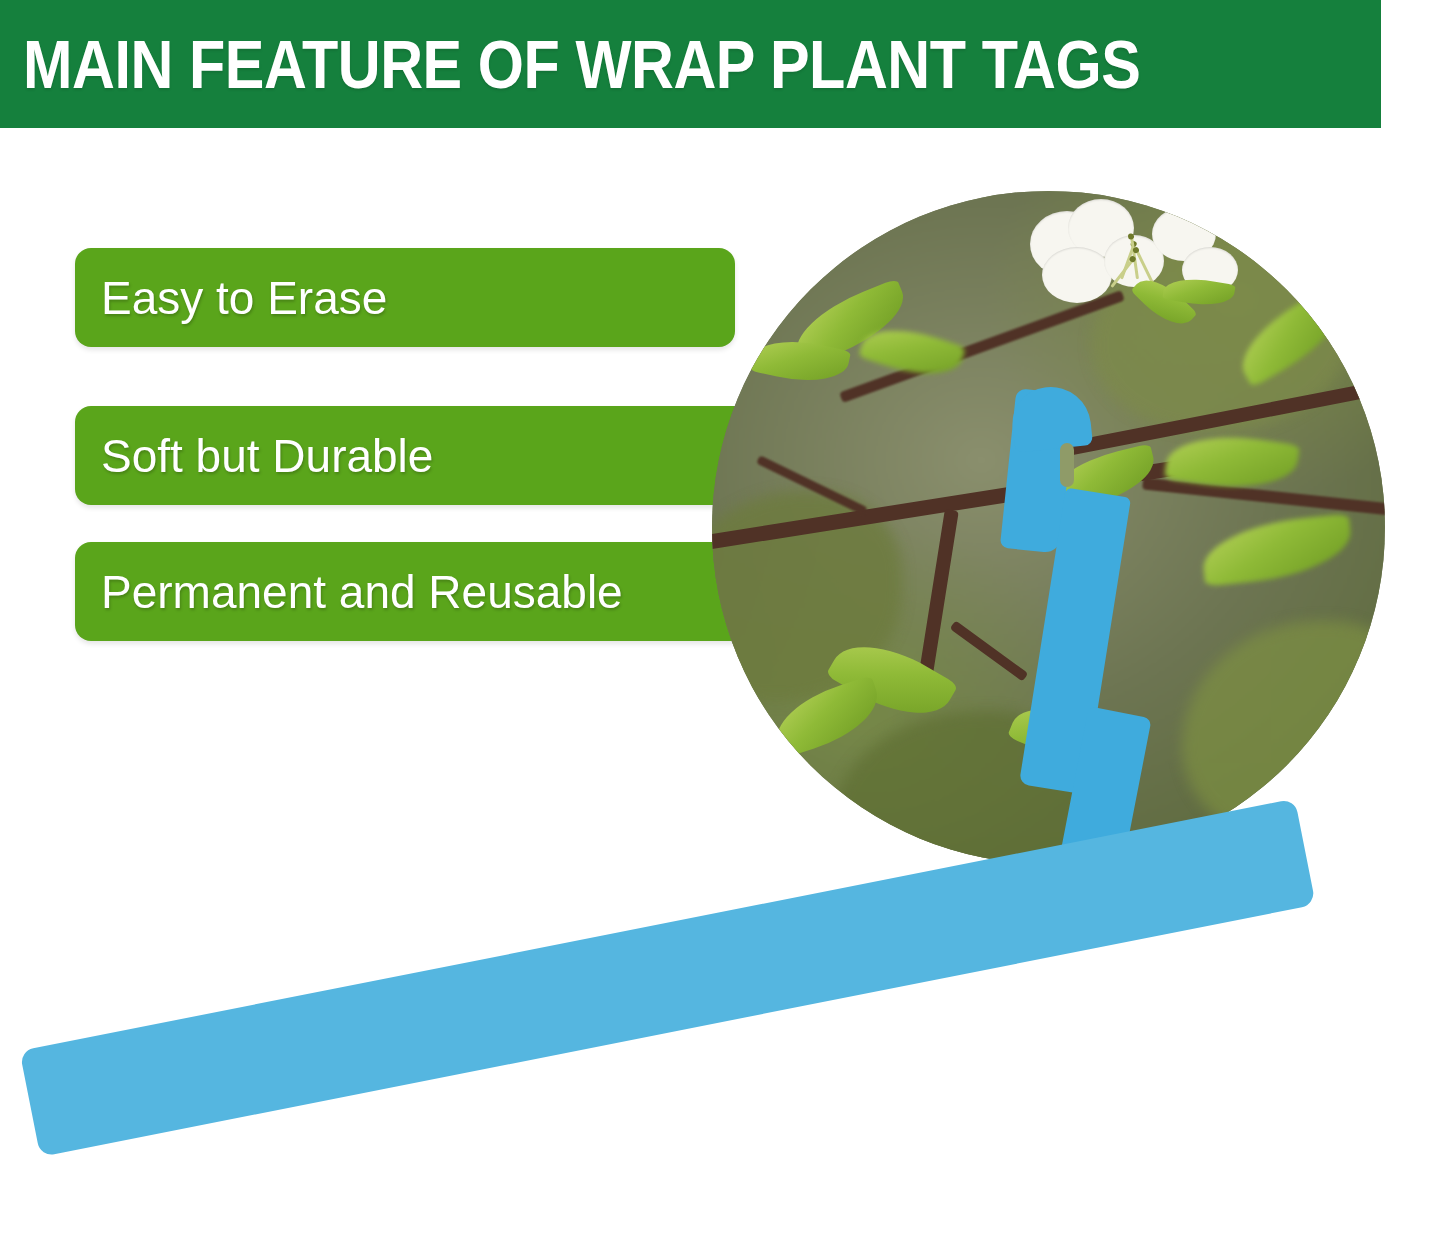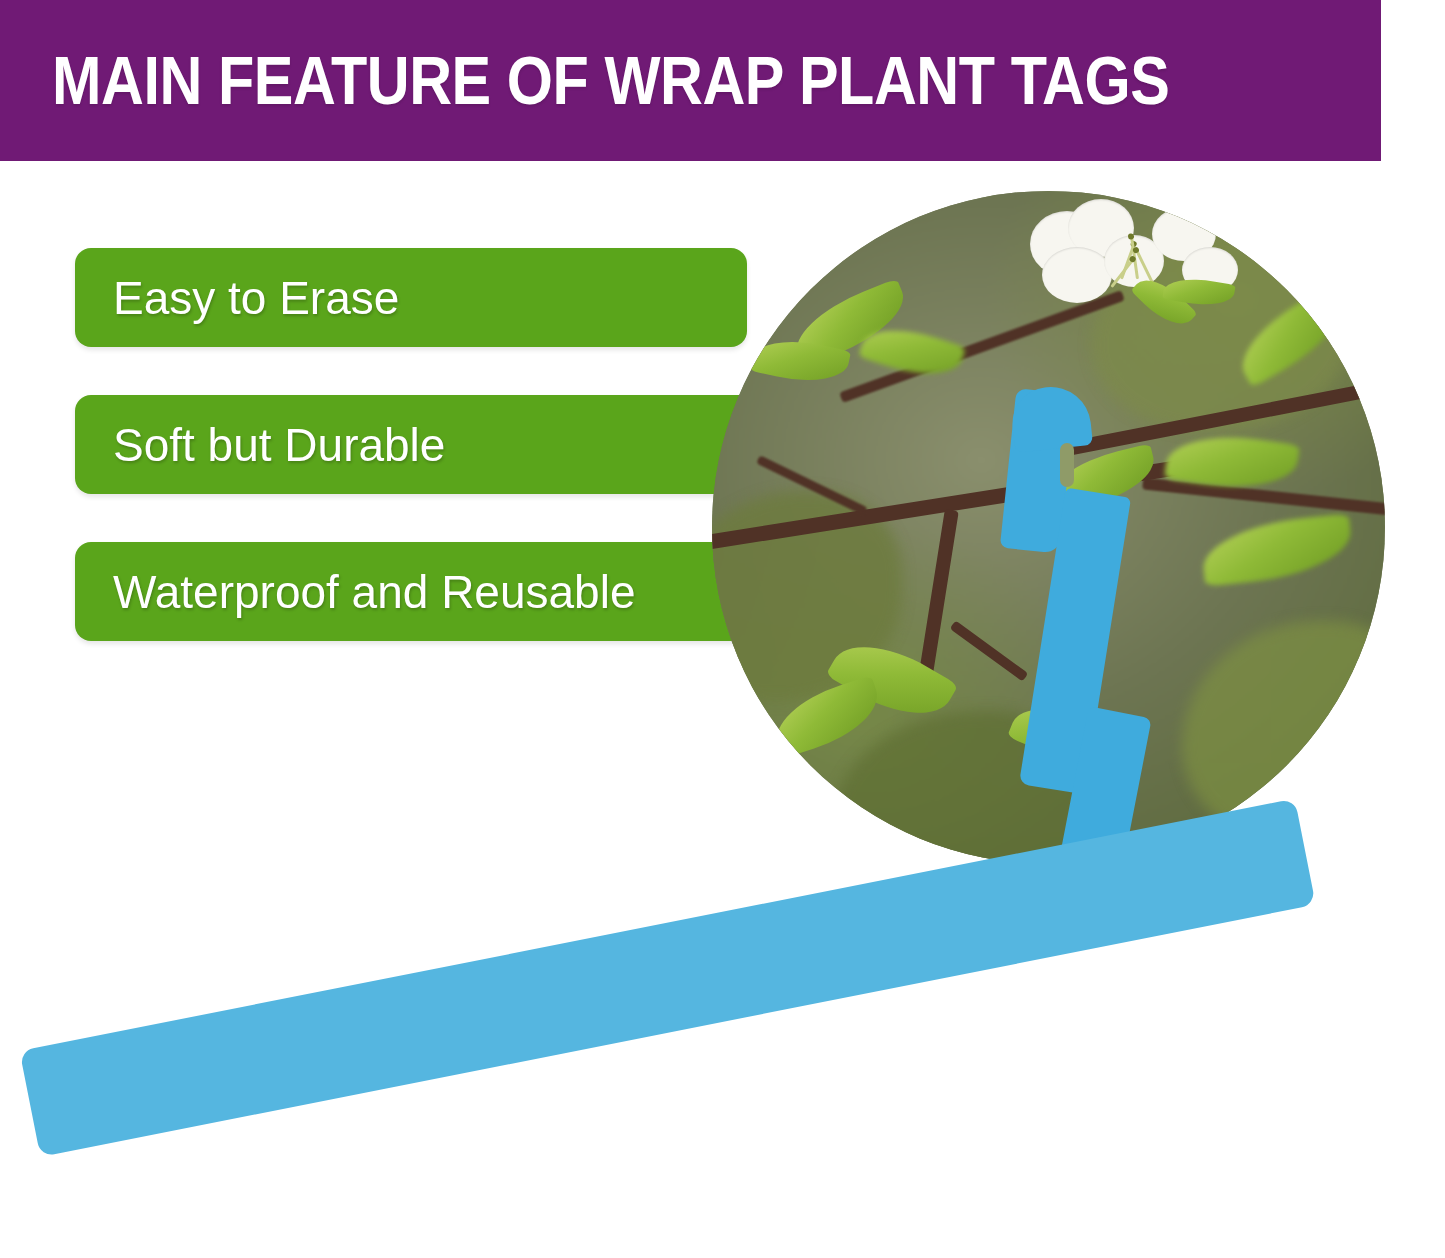--- a/index.html
+++ b/index.html
@@ -4,23 +4,23 @@
 <style>
   html,body{margin:0;padding:0;background:#ffffff;}
   body{
     width:1445px;height:1258px;position:relative;overflow:hidden;
     font-family:"Liberation Sans","DejaVu Sans",sans-serif;
     background:#ffffff;
   }
 
   
   .header-banner{
-    position:absolute;left:0;top:0;width:1381px;height:161px;
-    background:#701a75;
-    display:flex;align-items:center;justify-content:center;
+    position:absolute;left:0;top:0;width:1381px;height:128px;
+    background:#15803d;
+    display:flex;align-items:center;
   }
   .header-title{
     color:#ffffff;
     font-family:"Liberation Sans Narrow","Liberation Sans","DejaVu Sans Condensed",sans-serif;
     font-weight:bold;
     font-size:69px;
     letter-spacing:-0.5px;
     transform:scaleX(0.86);
     transform-origin:left center;
     margin-left:23px;
@@ -34,33 +34,32 @@
     position:absolute;left:0;top:0;width:1445px;height:900px;
     
     clip-path: polygon(0 0, 100% 0, 100% 100%, 0 100%);
   }
   .feature-bar{
     position:absolute;left:75px;height:99px;
     background:#5aa51b;
     border-radius:16px;
     display:flex;align-items:center;
     box-shadow:0 3px 5px rgba(0,0,0,.10);
-    padding-left:12px;
   }
   .feature-bar .label{
     color:#ffffff;
     font-size:46px;
     font-weight:400;
     margin-left:26px;
     white-space:nowrap;
     text-shadow:1px 2px 3px rgba(0,0,0,.22);
     line-height:1;
   }
   #bar0{top:248px;width:660px;}
-  #bar1{top:395px;width:700px;}
+  #bar1{top:406px;width:700px;}
   #bar2{top:542px;width:760px;}
   #bar3{top:689px;width:790px;}
 
   
   .photo-circle{
     position:absolute;left:712px;top:191px;width:673px;height:673px;
     border-radius:50%;
     overflow:hidden;
     background:#6f7a52;
   }
@@ -127,21 +126,21 @@
 </div>
 
 <div class="features">
   <div class="feature-bar" id="bar0">
     <span class="label">Easy to Erase</span>
   </div>
   <div class="feature-bar" id="bar1">
     <span class="label">Soft but Durable</span>
   </div>
   <div class="feature-bar" id="bar2">
-    <span class="label">Waterproof and Reusable</span>
+    <span class="label">Permanent and Reusable</span>
   </div>
 </div>
 
 <div class="photo-circle">
   <div class="sky"></div>
 
   <div class="blurleaf" style="left:-40px;top:300px;width:230px;height:210px;background:#6d7b3e;opacity:.8;"></div>
   <div class="blurleaf" style="left:380px;top:40px;width:260px;height:200px;background:#7d8a4b;opacity:.7;"></div>
   <div class="blurleaf" style="left:470px;top:430px;width:240px;height:220px;background:#7f9242;opacity:.65;"></div>
   <div class="blurleaf" style="left:120px;top:520px;width:260px;height:200px;background:#5f6f33;opacity:.7;"></div>

